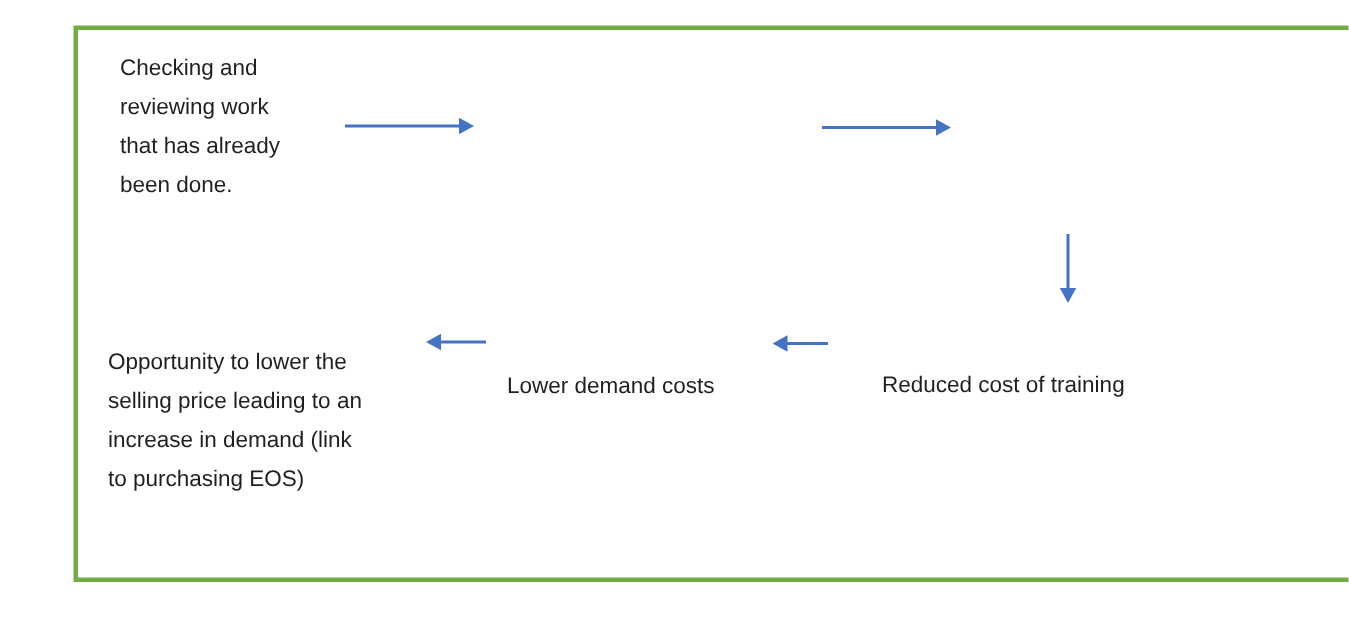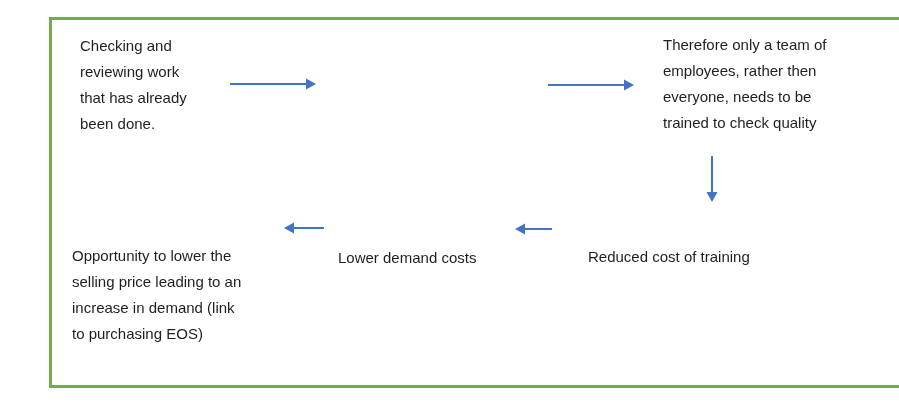--- a/index.html
+++ b/index.html
@@ -48,26 +48,22 @@
 <div class="canvas">
 
   <div class="frame"></div>
 
   <div class="node" style="left:44px; top:33px;">Checking and
 reviewing work
 that has already
 been done.</div>
 
 
-  <div class="node" style="left:627px; top:32px;">Therefore only a team of
-employees, rather then
-everyone, needs to be
-trained to check quality</div>
 
-  <div class="node" style="left:36px; top:243px;">Opportunity to lower the
+  <div class="node" style="left:36px; top:229px;">Opportunity to lower the
 selling price leading to an
 increase in demand (link
 to purchasing EOS)</div>
 
   <div class="node" style="left:302px; top:245px;">Lower demand costs</div>
 
   <div class="node" style="left:552px; top:244px;">Reduced cost of training</div>
 
   <div class="arrow" style="left:194px; top:78px;">
     <svg width="86" height="12" viewBox="0 0 86 12">

